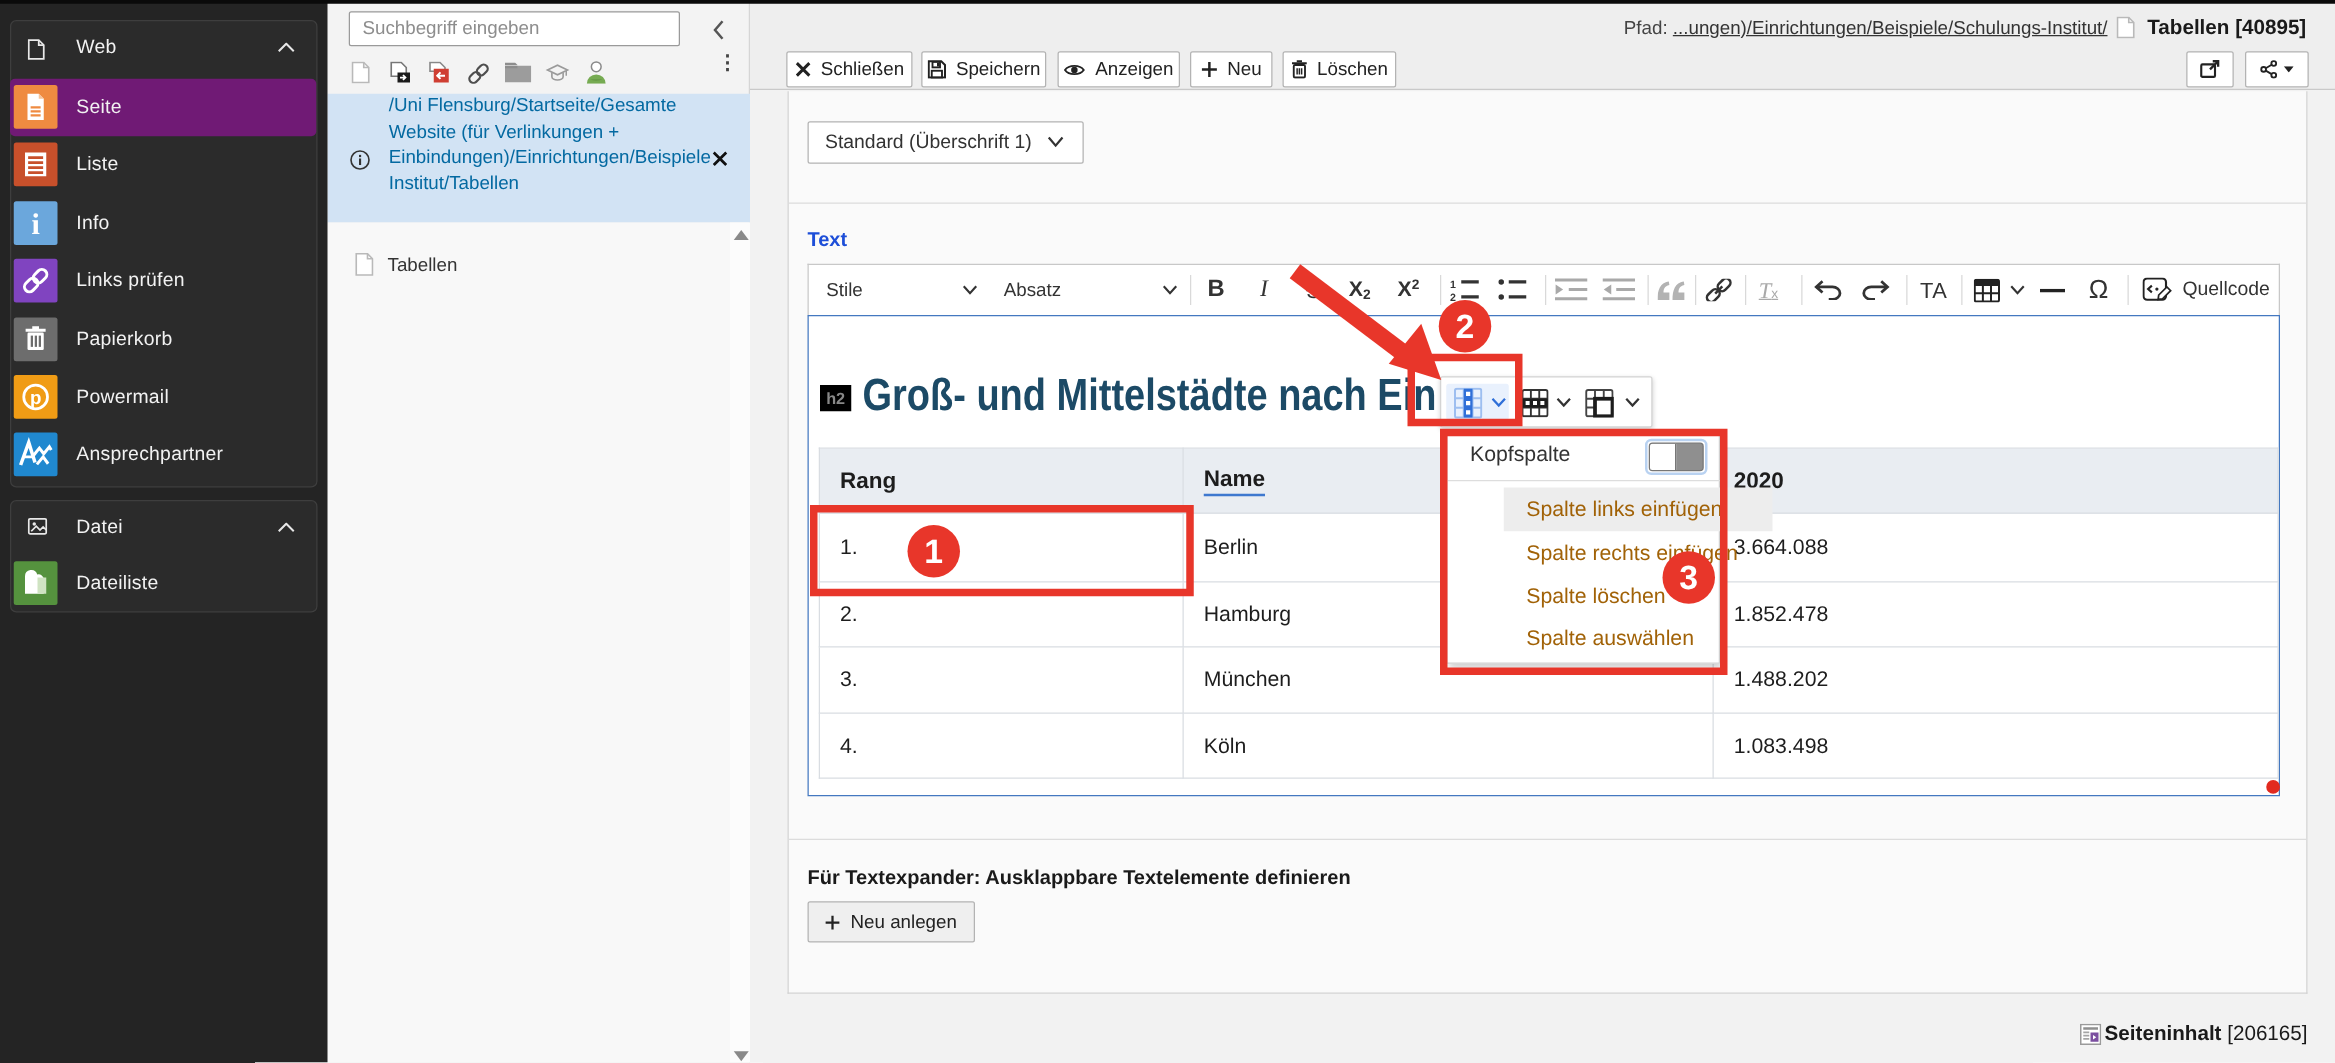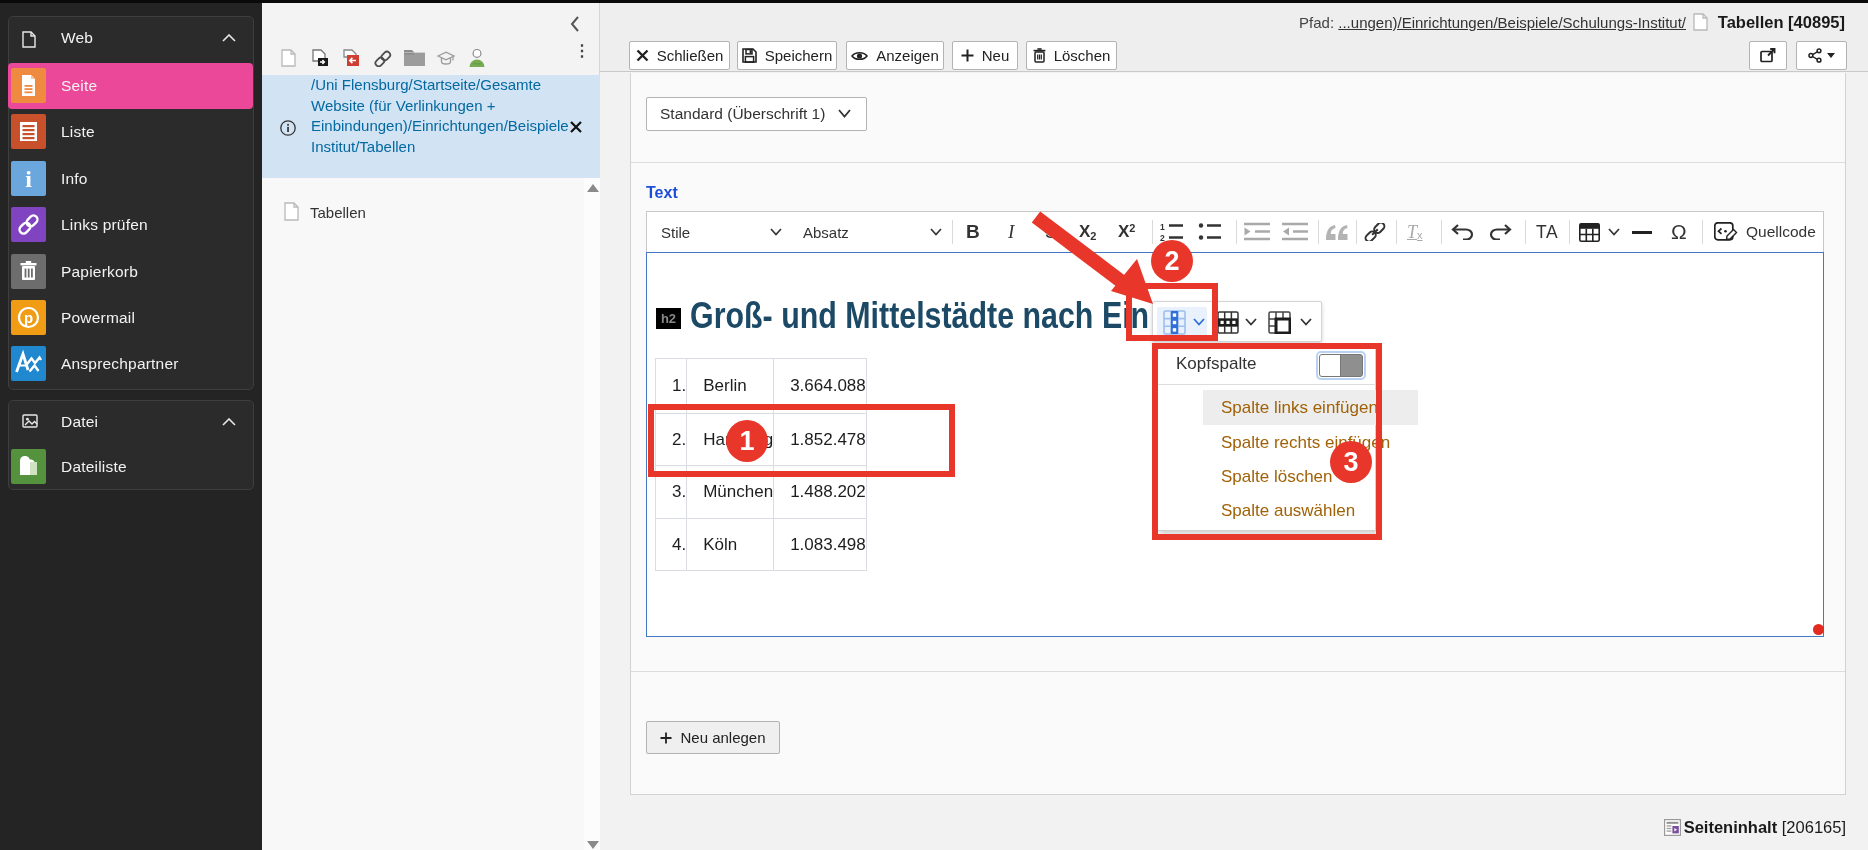--- a/index.html
+++ b/index.html
@@ -5,21 +5,21 @@
 * { margin:0; padding:0; box-sizing:border-box; }
 html,body { width:1868px; height:850px; overflow:hidden; }
 body { font-family:"Liberation Sans", sans-serif; position:relative; background:#f2f2f2; }
 .abs { position:absolute; }
 
 #topblack { left:0; top:0; width:1868px; height:3px; background:#0a0a0a; z-index:5; }
 #sidebar { left:0; top:0; width:262px; height:850px; background:#242424; z-index:4; }
 #sidebar .group { position:absolute; left:8px; width:246px; background:#2b2b2b; border:1px solid #3e3e3e; border-radius:5px; }
 #sidebar .grouphead { position:absolute; height:44px; left:0; right:0; }
 #sidebar .item { position:absolute; left:8px; width:245px; height:46px; border-radius:4px; }
-#sidebar .item.active { background:#ec4899; }
+#sidebar .item.active { background:#701a75; }
 #sidebar .ic { position:absolute; left:3px; top:5px; width:35px; height:35px; border-radius:2px; }
 #sidebar .lbl { position:absolute; left:53px; top:0; height:100%; display:flex; align-items:center; color:#f2f2f2; font-size:15.5px; letter-spacing:.2px; }
 .chev { position:absolute; width:14px; height:8px; }
 
 #tree { left:262px; top:0; width:338px; height:850px; background:#f3f3f3; border-right:1px solid #d5d5d5; z-index:3; }
 #search { position:absolute; left:17px; top:9px; width:265px; height:28px; background:#fff; border:1px solid #9a9a9a; border-radius:2px; color:#8d8d8d; font-size:15px; line-height:26px; padding-left:10px; }
 #infobox { position:absolute; left:0; top:75px; width:338px; height:103px; background:#d2e3f4; overflow:hidden; }
 #infobox .txt { position:absolute; left:49px; top:0; width:300px; font-size:15px; color:#0369a1; line-height:20.6px; white-space:nowrap; }
 #treelist { position:absolute; left:0; top:178px; width:338px; height:672px; background:#f8f8f8; }
 
@@ -138,20 +138,21 @@
   <div class="item" style="top:444px;">
     <svg class="ic" style="background:#55923e;" viewBox="0 0 35 35">
         <path d="M9 12 a5 5 0 0 1 9.8 -1.4 a4.2 4.2 0 0 1 5.2 4.1 l0 11.3 h-15 z" fill="#fff"></path>
         <rect x="19" y="13" width="7" height="13" fill="#cfe3c2"></rect>
       </svg>
     <div class="lbl">Dateiliste</div>
   </div>
 </div>
 
 <div class="abs" id="tree">
+  <div id="search">Suchbegriff eingeben</div>
   <svg class="abs" style="left:308px;top:16px;" width="10" height="16" viewBox="0 0 10 16">
       <path d="M8 1 L2 8 L8 15" fill="none" stroke="#555" stroke-width="2"></path>
     </svg>
 
   <svg class="abs" style="left:19px;top:49px;" width="15" height="18" viewBox="0 0 15 18">
       <path d="M1 1 h9 l4 4 v12 h-13 z" fill="#fff" stroke="#b9b9b9" stroke-width="1.3"></path>
       <path d="M10 1 v4 h4" fill="none" stroke="#b9b9b9" stroke-width="1.3"></path>
     </svg>
   <svg class="abs" style="left:50px;top:49px;" width="17" height="18" viewBox="0 0 17 18">
       <path d="M1 1 h8 l4 4 v7 h-12 z" fill="#fff" stroke="#777" stroke-width="1.3"></path>
@@ -280,20 +281,21 @@
 
   <div id="panel">
     <div id="seltype">Standard (Überschrift 1) <svg class="abs" style="left:191px;top:11px;" width="13" height="9" viewBox="0 0 13 9">
           <path d="M1 1 L6.5 7.5 L12 1" fill="none" stroke="#333" stroke-width="1.8"></path>
         </svg></div>
     <div class="hr" style="top:89px;"></div>
     <div class="abs" style="left:15px;top:111px;font-size:16px;font-weight:bold;color:#1d4ed8;">Text</div>
     <div id="rtebar"></div>
     <div id="editor"></div>
     <div class="hr" style="top:598px;"></div>
+    <div class="abs" style="left:15px;top:621px;font-size:16px;font-weight:bold;color:#1a1a1a;">Für Textexpander: Ausklappbare Textelemente definieren</div>
     <div class="btn" style="left:15px;top:648px;width:134px;height:33px;background:#efefef;">
       <svg width="12" height="12" viewBox="0 0 12 12">
           <path d="M6 0.5 v11 M0.5 6 h11" stroke="#222" stroke-width="1.8"></path>
         </svg>
       <span>Neu anlegen</span>
     </div>
   </div>
 
   <svg class="abs" style="left:1064px;top:819px;" width="17" height="17" viewBox="0 0 17 17">
       <rect x="0.6" y="0.6" width="15.8" height="15.8" fill="#fff" stroke="#9a9a9a" stroke-width="1.2"></rect>
@@ -391,20 +393,25 @@
   <div class="tb" style="left:1100px;font-size:15.5px;">Quellcode</div>
 </div>
 
 <div class="abs" style="left:656px;top:308px;width:25px;height:21px;background:#000000;color:#888;font-size:13px;font-weight:bold;text-align:center;line-height:21px;z-index:6;">h2</div>
 <div class="abs" style="left:690px;top:295px;width:458px;overflow:hidden;height:45px;z-index:6;">
   <div style="font-size:36px;font-weight:bold;color:#1c4a66;white-space:nowrap;transform:scaleX(0.844);transform-origin:0 0;letter-spacing:0;">Groß- und Mittelstädte nach Einwohnerzahl</div>
 </div>
 
 <table class="ed abs" style="z-index:6;left:655px;top:358px;">
   <tbody>
+      <tr style="height:52px;">
+        <th style="width:291px;">Rang</th>
+        <th style="width:424px;"><span style="display:inline-block;border-bottom:2.5px solid #3e78cf;padding-bottom:1px;">Name</span></th>
+        <th style="width:452px;">2020</th>
+      </tr>
   <tr style="height:55px;">
         <td>1.</td>
         <td>Berlin</td>
         <td>3.664.088</td>
       </tr>
   <tr style="height:52px;">
         <td>2.</td>
         <td>Hamburg</td>
         <td>1.852.478</td>
       </tr>

